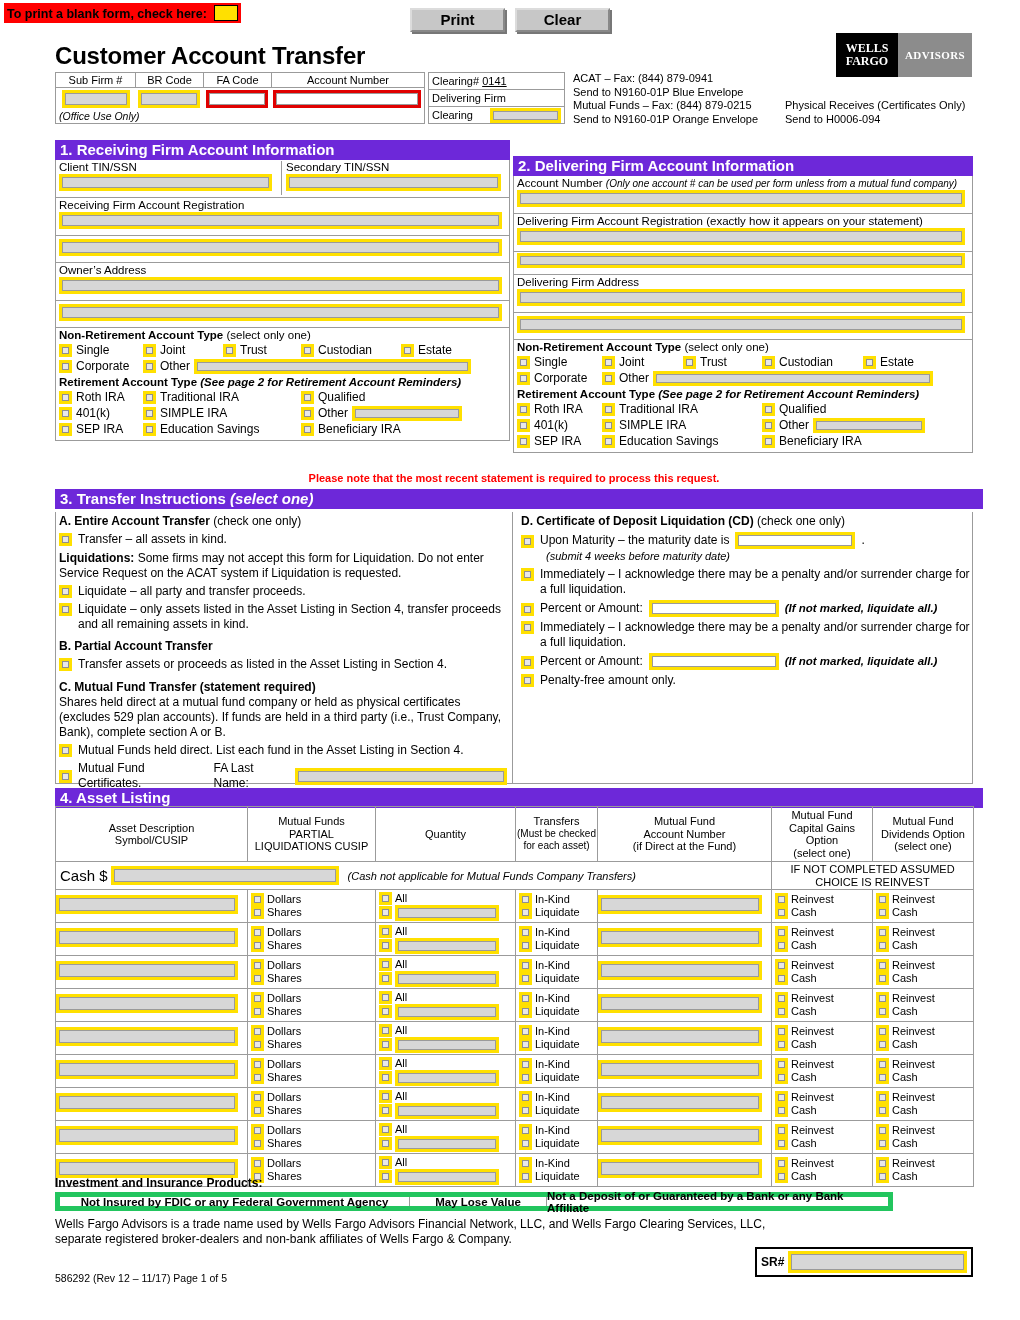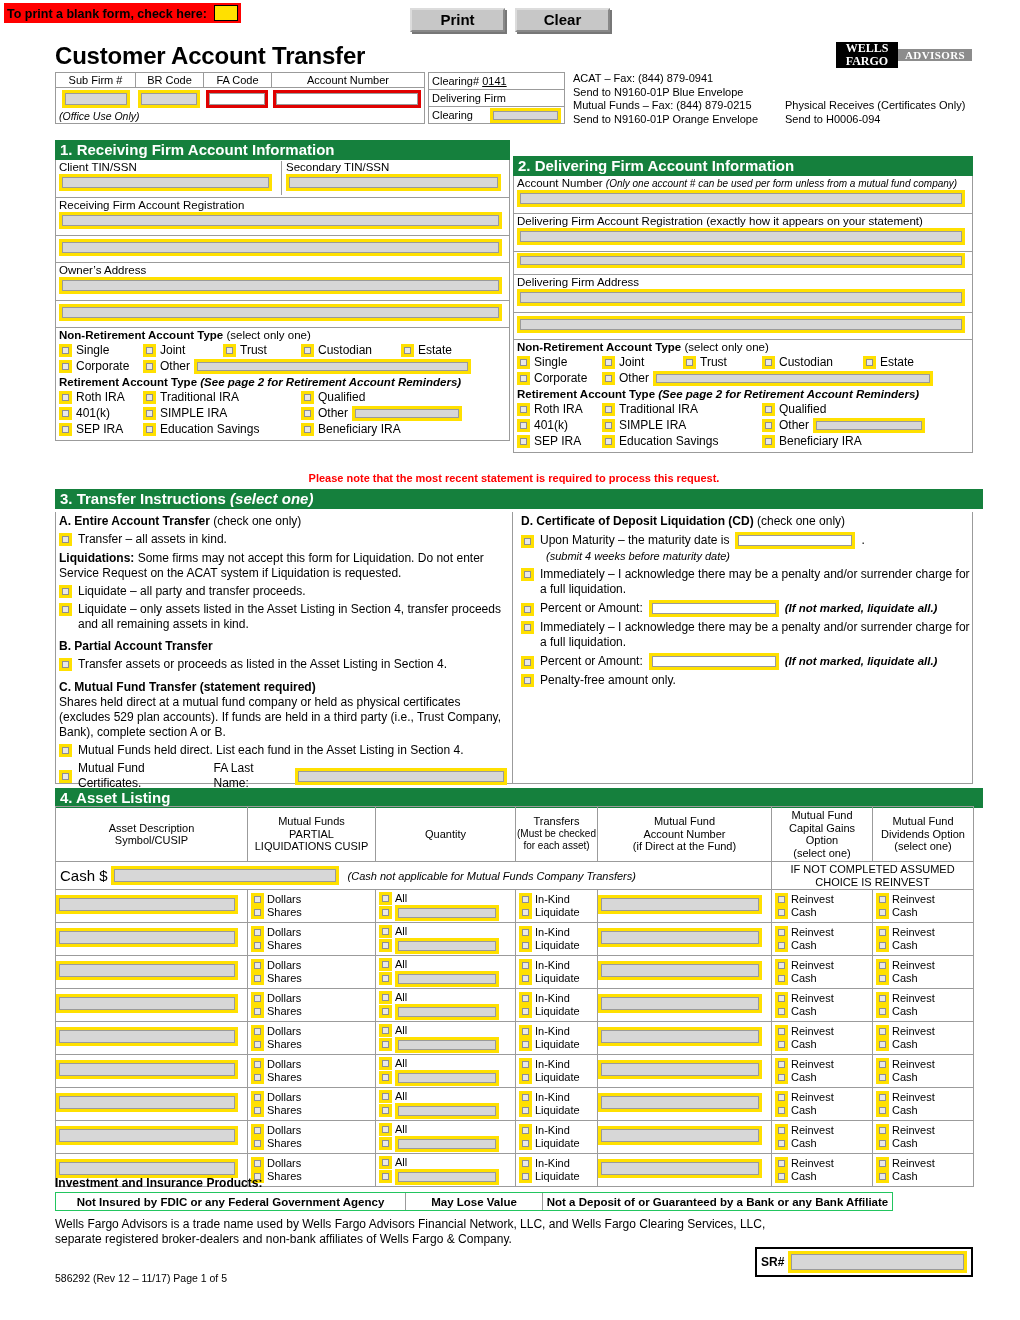--- a/index.html
+++ b/index.html
@@ -8,35 +8,35 @@
   .yb{box-sizing:border-box;border:2px solid #ffe000;padding:1px;background:#ffe000;display:inline-block;}
   .yb .in{box-sizing:border-box;background:#d7d7d7;border:1px solid #9a9a9a;height:100%;width:100%;display:block;}
   .rb{box-sizing:border-box;border:2px solid #e00000;padding:1px;background:#e00000;display:inline-block;}
   .rb .in{box-sizing:border-box;background:#fff;border:1px solid #9a9a9a;height:100%;width:100%;display:block;}
   .wb{box-sizing:border-box;border:2px solid #ffe000;padding:1px;background:#ffe000;display:inline-block;}
   .wb .in{box-sizing:border-box;background:#fff;border:1px solid #9a9a9a;height:100%;width:100%;display:block;}
 
   .cb{box-sizing:border-box;width:13px;height:13px;border:2px solid #ffe000;background:#ffe000;display:inline-block;vertical-align:-2px;padding:1px;}
   .cb i{display:block;width:100%;height:100%;background:#e8e8e8;border:1px solid #8f8f8f;box-sizing:border-box;}
 
-  .bar{background:#15803d;color:#fff;font-weight:bold;font-size:15px;padding:1px 5px;line-height:18px;}
+  .bar{background:#6d28d9;color:#fff;font-weight:bold;font-size:15px;padding:1px 5px;line-height:18px;}
   .bar .it{font-style:italic;}
 
   .lbl{font-size:11.5px;line-height:13px;}
   .sm{font-size:10px;}
   .it{font-style:italic;}
   .bd{font-weight:bold;}
 
   
   #printNotice{position:absolute;left:4px;top:3px;background:#ff0000;color:#000;font-weight:bold;font-size:12.5px;padding:2px 3px;white-space:nowrap;}
   #printNotice .chk{display:inline-block;width:22px;height:14px;background:#ffe000;border:1px solid #000;vertical-align:-3px;margin-left:4px;}
   .btn{position:absolute;top:8px;box-sizing:border-box;background:#c7c7c7;border:2px outset #dcdcdc;box-shadow:2px 2px 0 #777;font-size:15px;font-weight:bold;text-align:center;line-height:20px;height:24px;}
 
   #title{position:absolute;left:55px;top:42px;font-size:24px;font-weight:bold;letter-spacing:-.2px;}
-  #logo{position:absolute;left:836px;top:33px;width:136px;height:44px;display:flex;align-items:center;}
+  #logo{position:absolute;left:836px;top:33px;width:136px;height:44px;display:flex;}
   #logo .blk{background:#000;color:#fff;width:62px;display:flex;flex-direction:column;justify-content:center;align-items:center;font-family:"Liberation Serif",serif;font-weight:bold;font-size:12px;line-height:13px;}
   #logo .gry{background:#8c8c8c;color:#fff;flex:1;display:flex;justify-content:center;align-items:center;font-family:"Liberation Serif",serif;font-weight:bold;font-size:11px;letter-spacing:.4px;}
 
   
   #hdrbox{position:absolute;left:55px;top:72px;width:370px;height:52px;}
   #hdrbox .row1{display:flex;height:16px;}
   #hdrbox .row1 div{box-sizing:border-box;border:1px solid #9b9b9b;border-right:none;font-size:11px;text-align:center;line-height:14px;}
   #hdrbox .row1 div:last-child{border-right:1px solid #9b9b9b;}
   #hdrbox .row2{display:flex;height:22px;box-sizing:border-box;border-left:1px solid #9b9b9b;border-right:1px solid #9b9b9b;align-items:center;}
   #hdrbox .row2 > div{display:flex;align-items:center;justify-content:center;}
@@ -73,21 +73,21 @@
   
   #sec4bar{position:absolute;left:55px;top:788px;width:918px;}
   #tbl{position:absolute;left:55px;top:806px;width:918px;border-collapse:collapse;table-layout:fixed;}
   #tbl td,#tbl th{border:1px solid #9b9b9b;padding:0;vertical-align:middle;}
   #tbl th{font-weight:normal;font-size:11px;line-height:12.5px;text-align:center;padding:2px 1px;}
   .cellck{display:flex;align-items:center;gap:3px;font-size:11px;line-height:13px;padding-left:3px;}
   .rowcell{padding:2px 3px;}
 
   #ins{position:absolute;left:55px;top:1176px;font-size:12px;font-weight:bold;}
   #disc{position:absolute;left:55px;top:1192px;width:840px;}
-  #disc .dtbl{display:flex;border:1px solid #22c55e;box-sizing:border-box;height:19px;width:838px;}
+  #disc .dtbl{display:flex;border:5px solid #22c55e;box-sizing:border-box;height:19px;width:838px;}
   #disc .dtbl div{box-sizing:border-box;font-size:11.5px;font-weight:bold;display:flex;align-items:center;justify-content:center;border-right:1px solid #9b9b9b;}
   #disc .dtbl div:last-child{border-right:none;}
   #legal{position:absolute;left:55px;top:1217px;width:830px;font-size:12px;line-height:15px;}
   #srbox{position:absolute;left:755px;top:1247px;width:218px;height:30px;box-sizing:border-box;border:2px solid #000;display:flex;align-items:center;padding:0 4px;gap:4px;background:#fff;}
   #srbox .lab{font-size:12px;font-weight:bold;}
   #formid{position:absolute;left:55px;top:1272px;font-size:10.5px;}
 </style>
 </head>
 <body>
 

